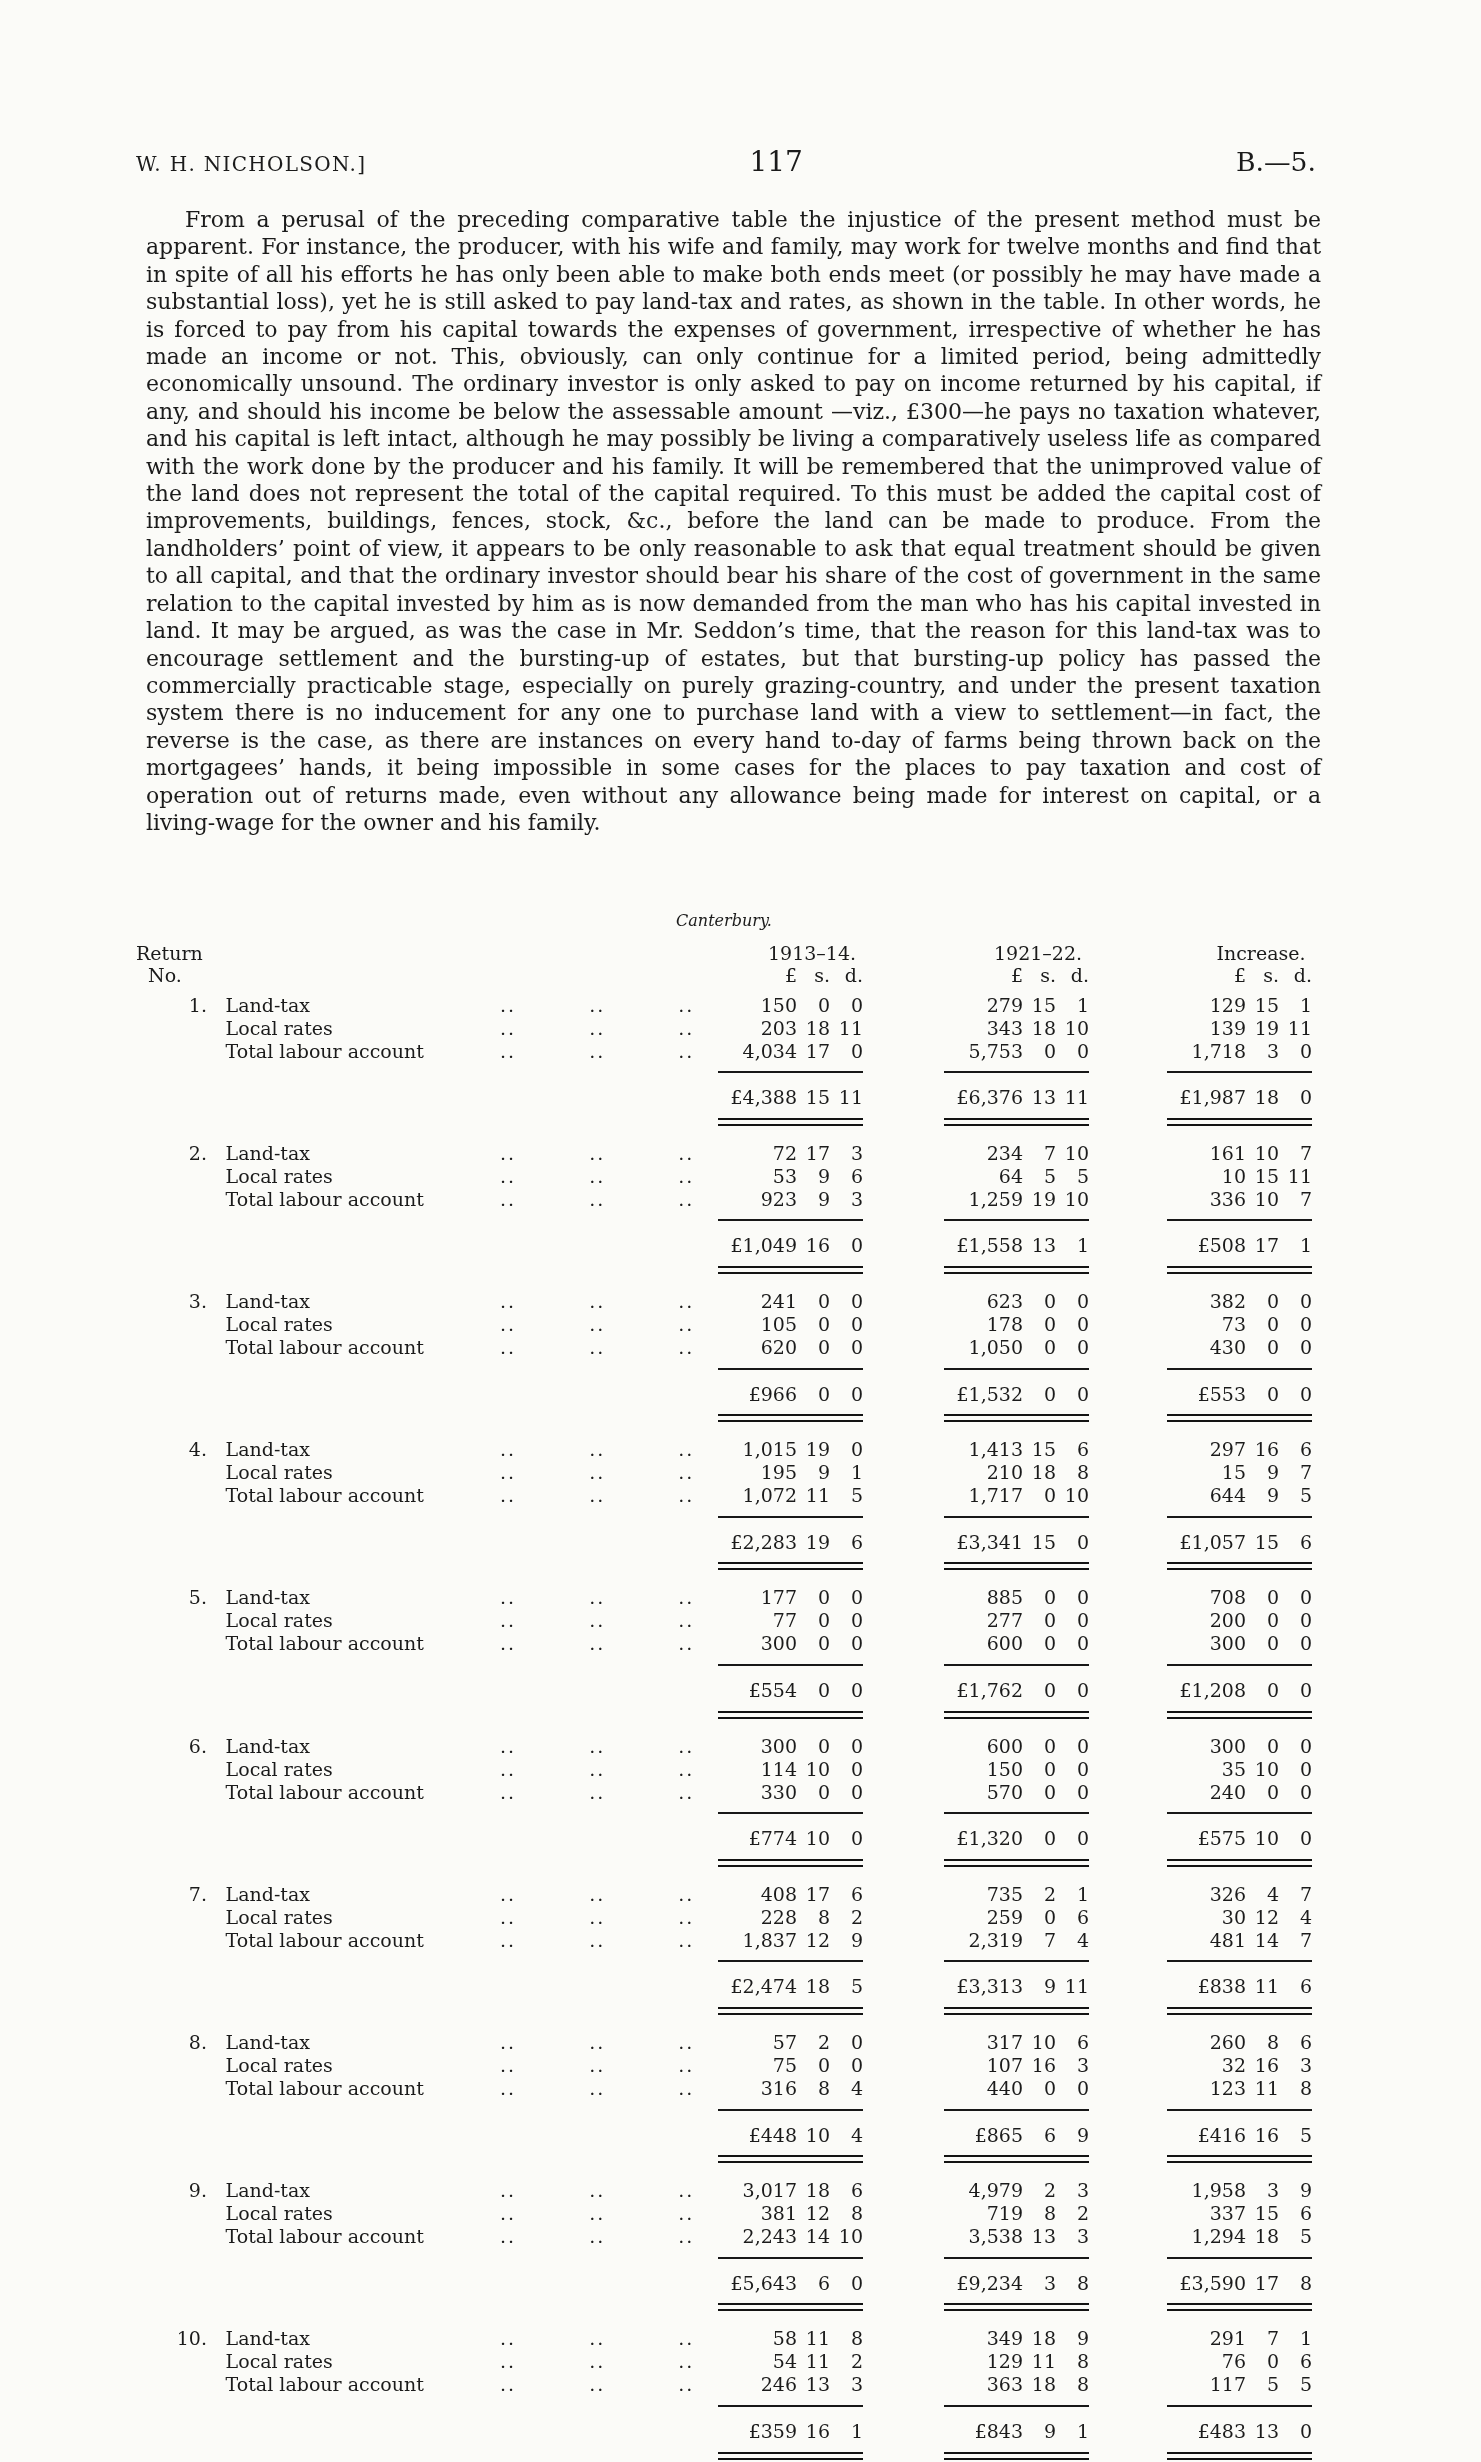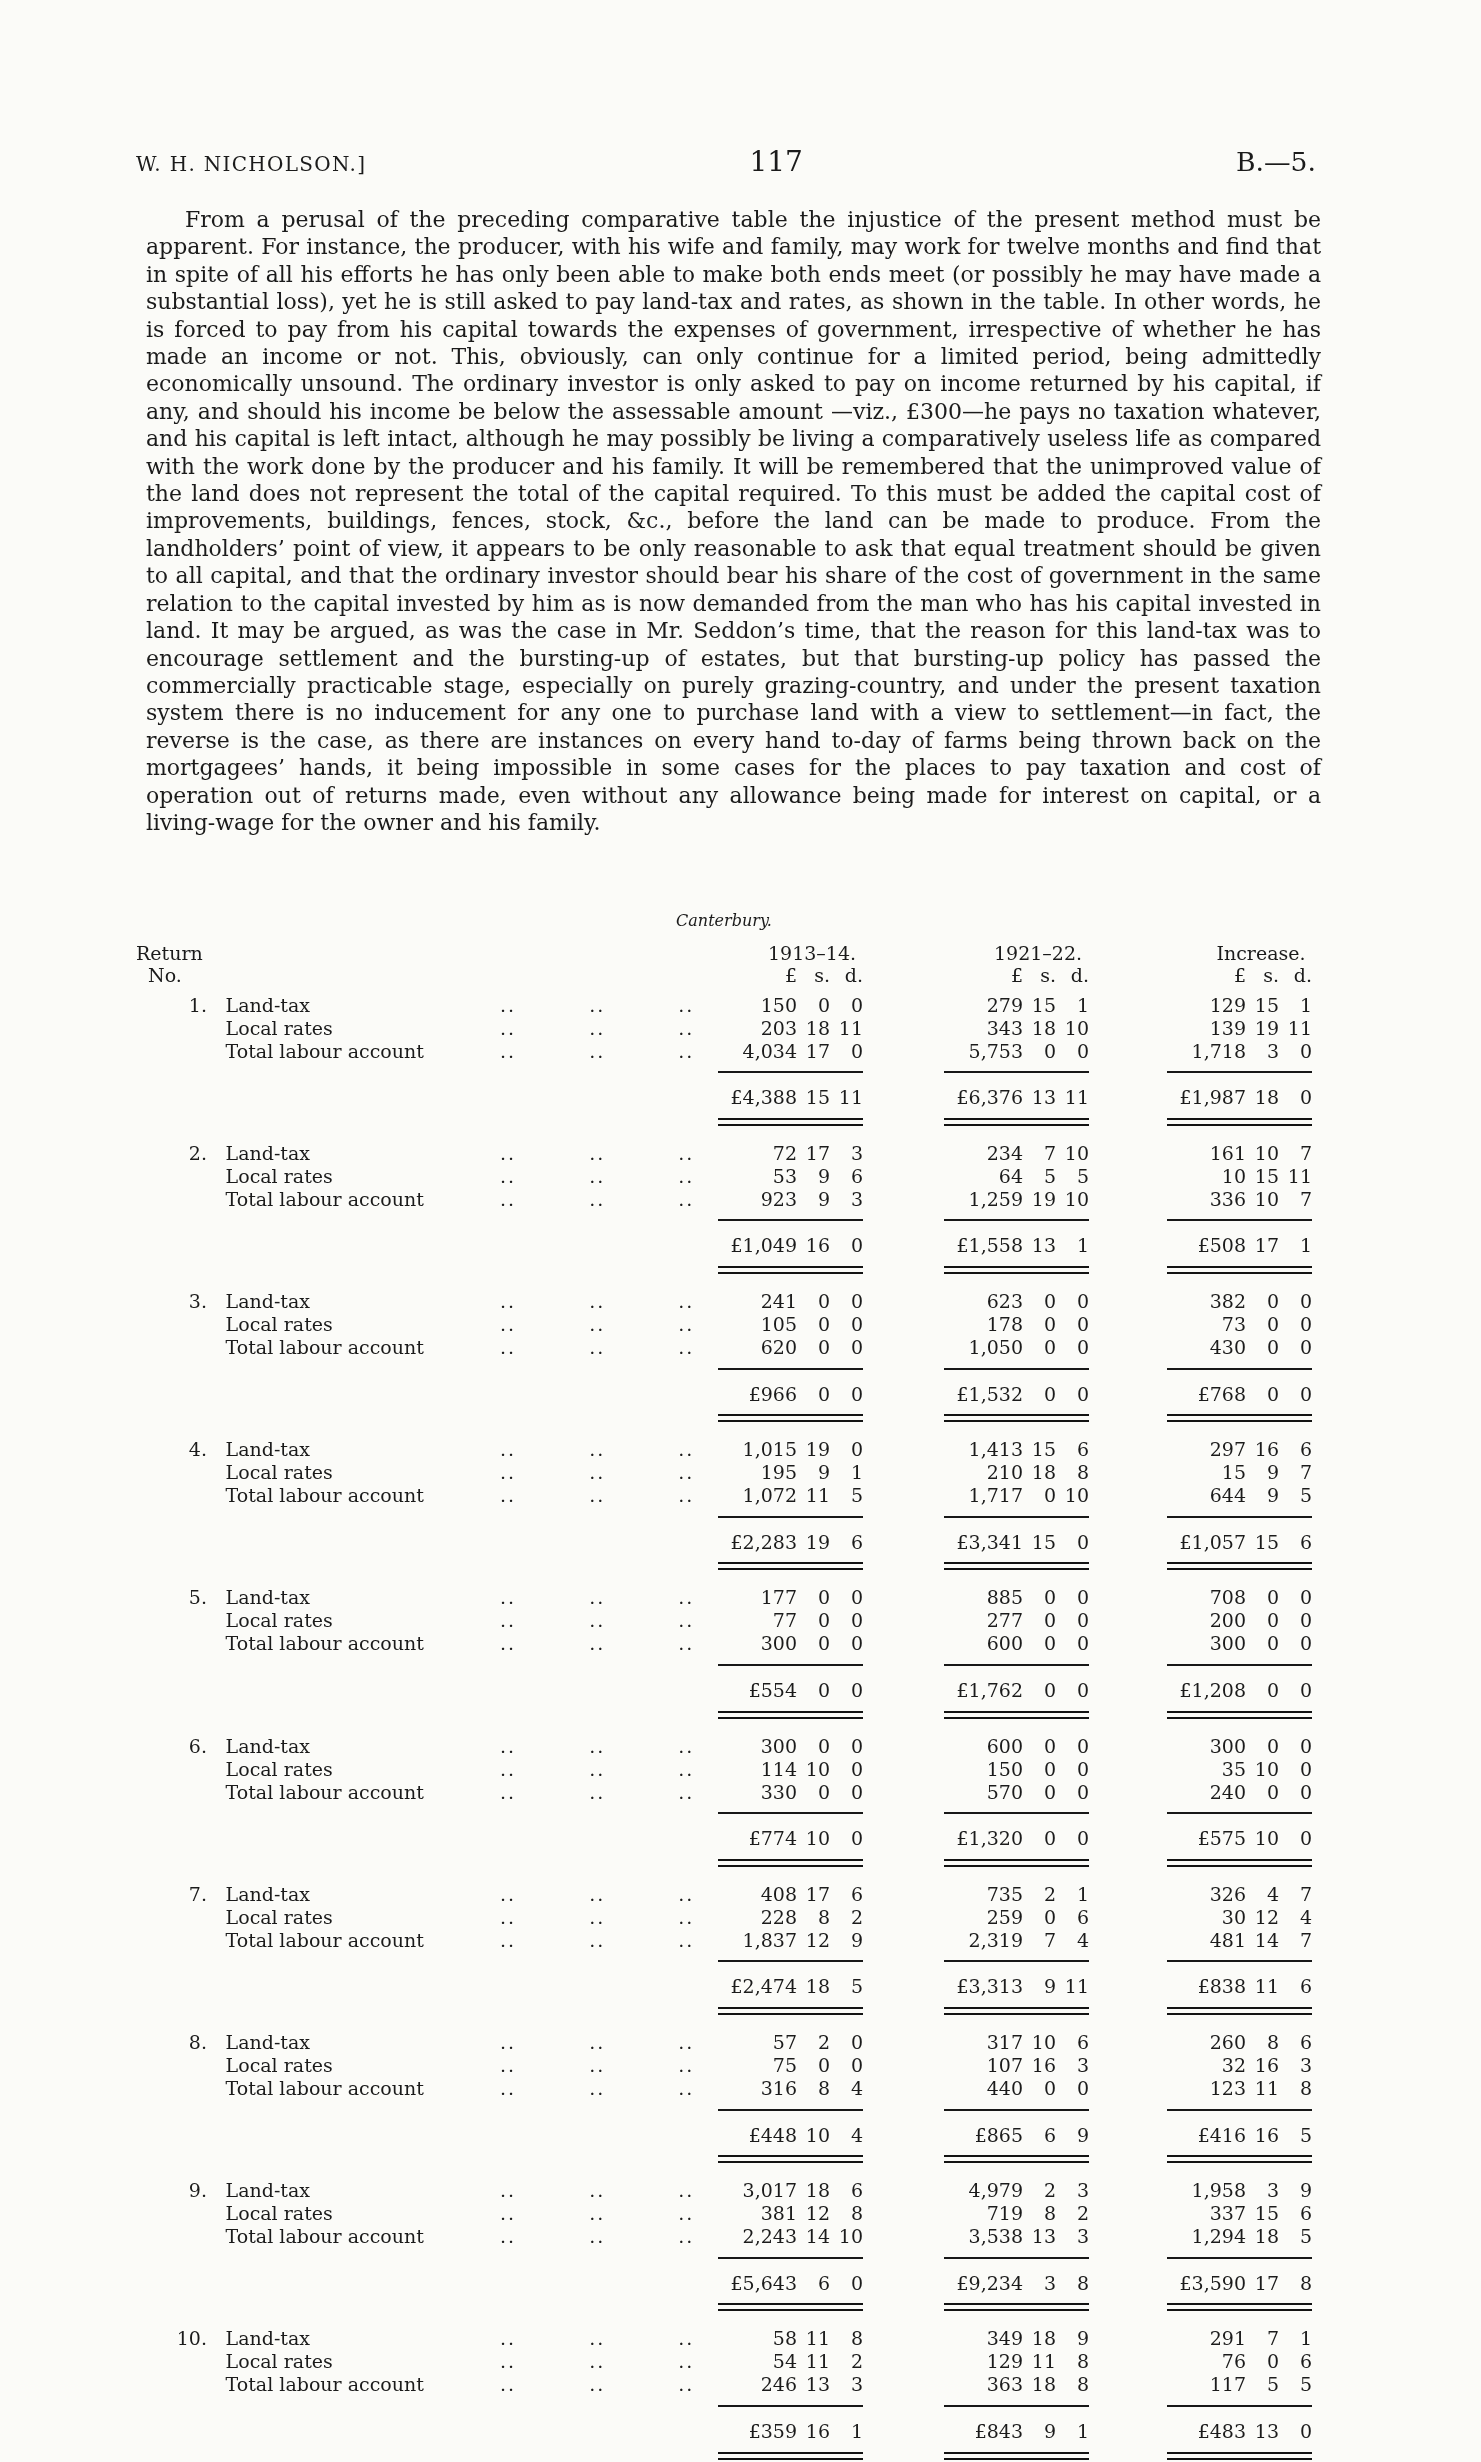--- a/index.html
+++ b/index.html
@@ -419,21 +419,21 @@
               <b>£966</b>
               <b>0</b>
               <b>0</b>
             </span>
       <span class="amt col6">
               <b>£1,532</b>
               <b>0</b>
               <b>0</b>
             </span>
       <span class="amt col8">
-              <b>£768</b>
+              <b>£553</b>
               <b>0</b>
               <b>0</b>
             </span>
     </div>
     <div class="grid-row rules-bot">
       <i class="rule2 col4"></i>
       <i class="rule2 col6"></i>
       <i class="rule2 col8"></i>
     </div>
   </section>

